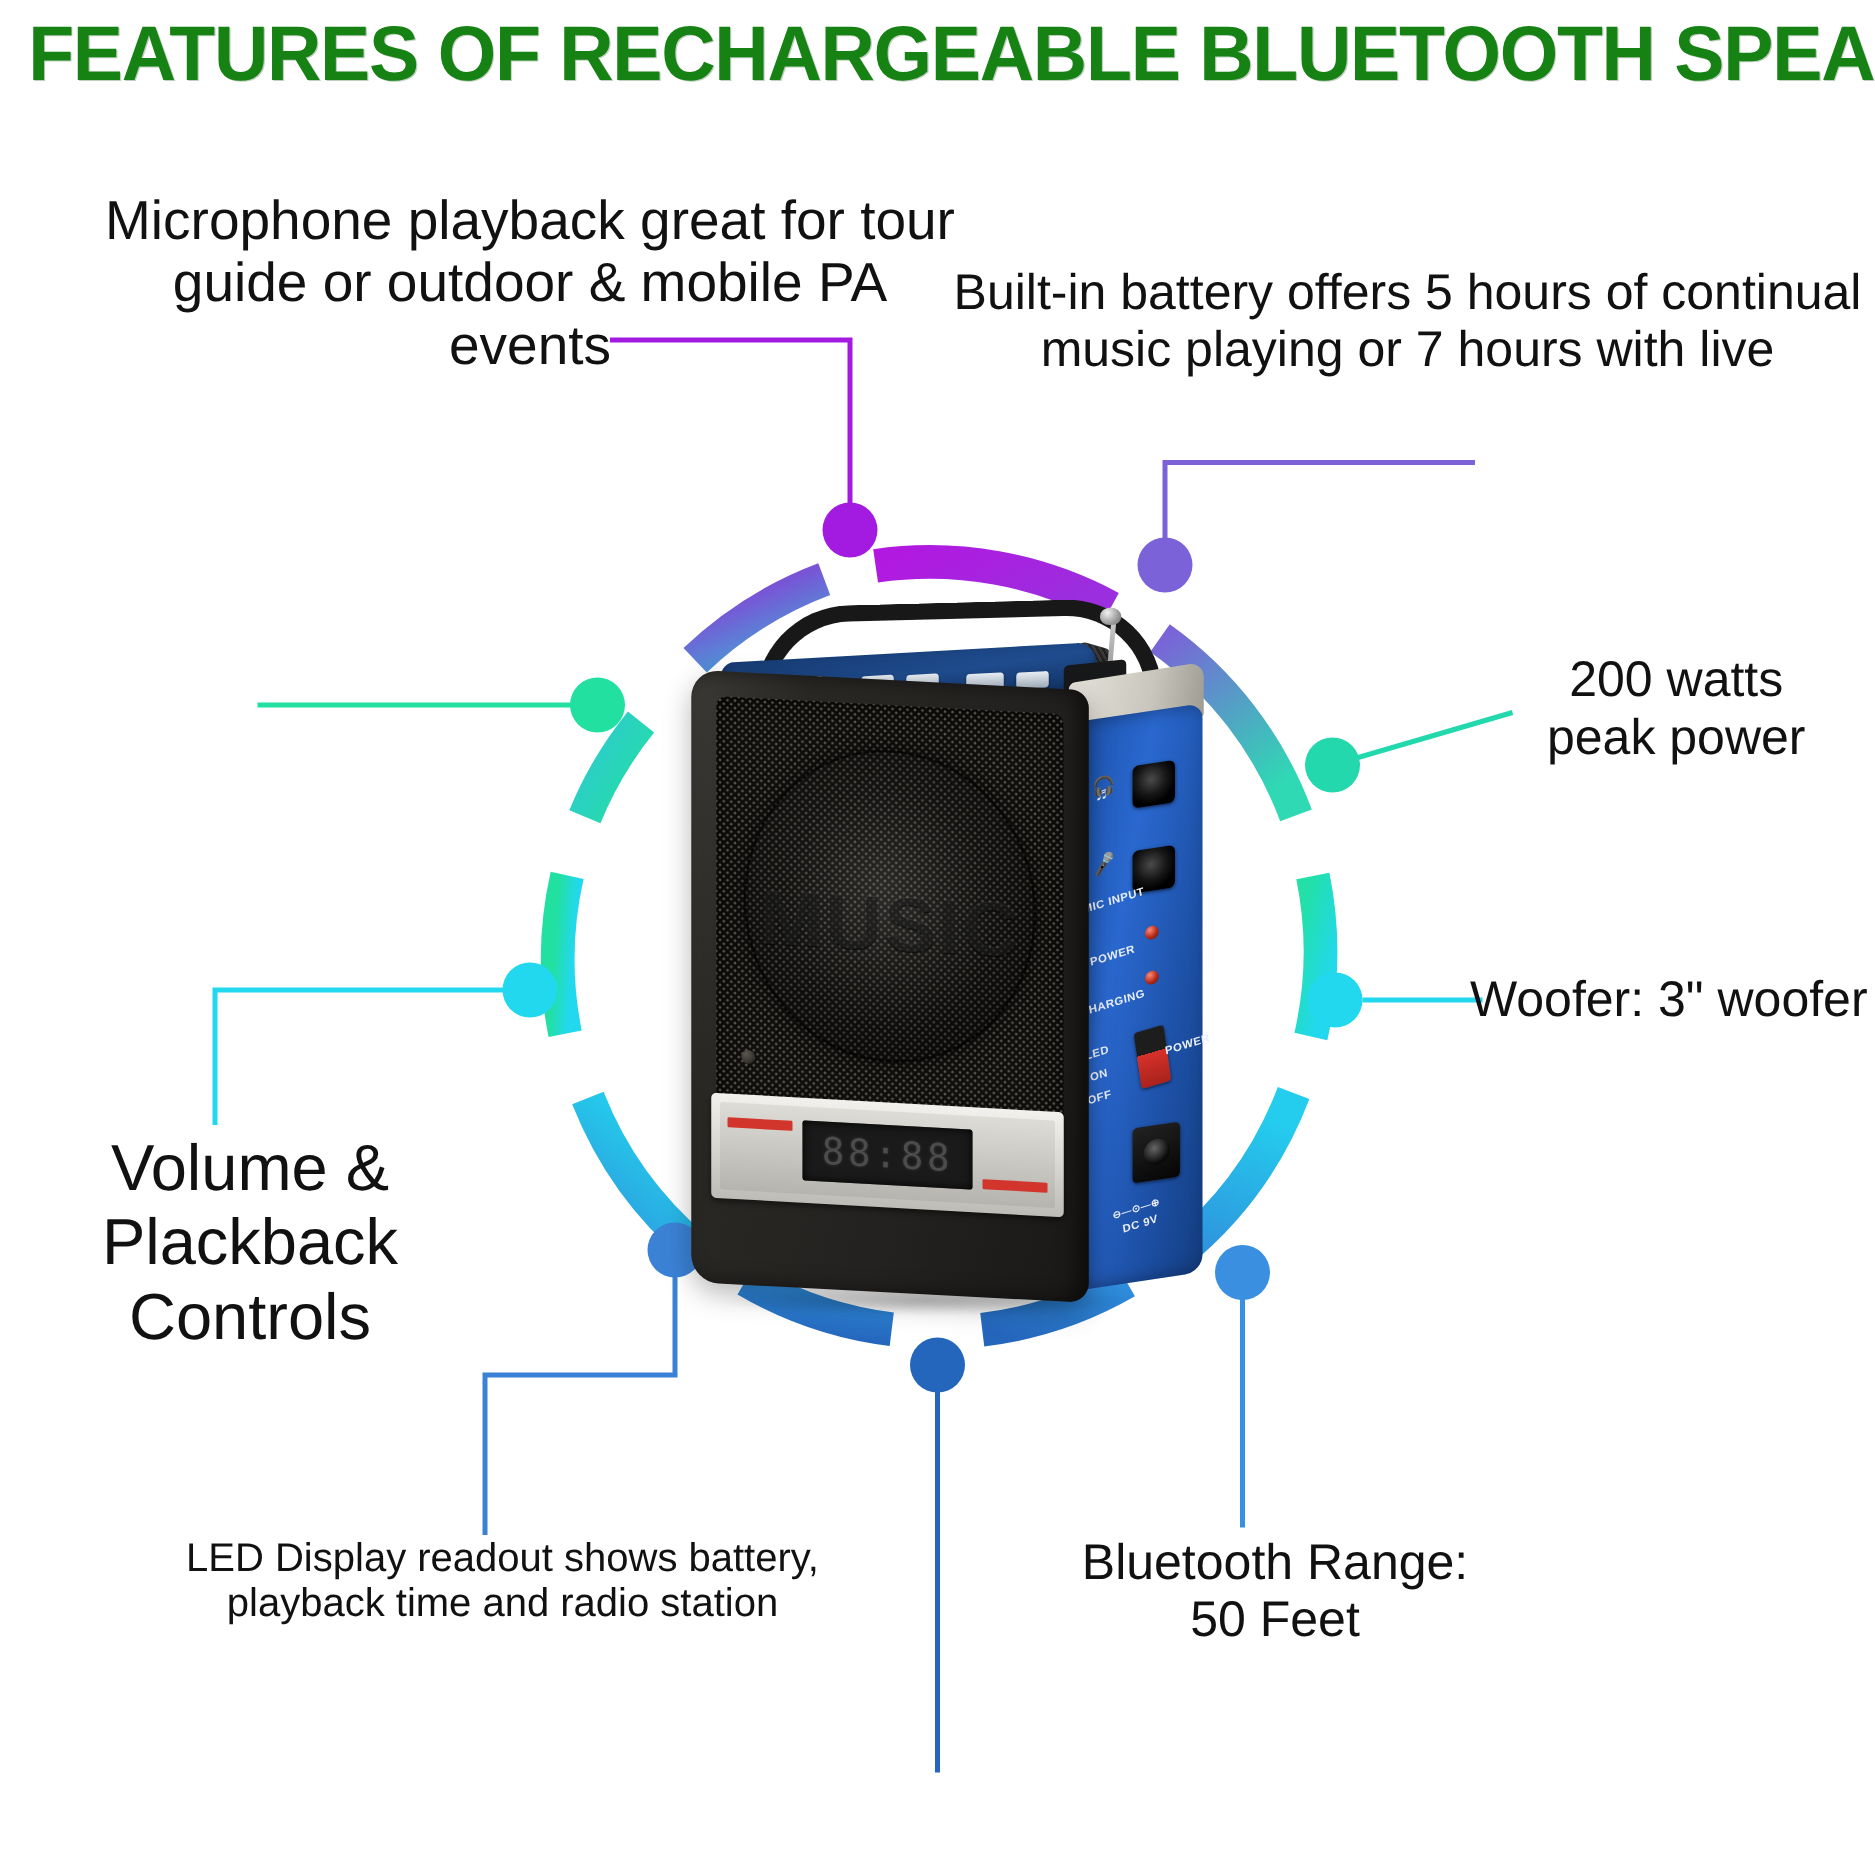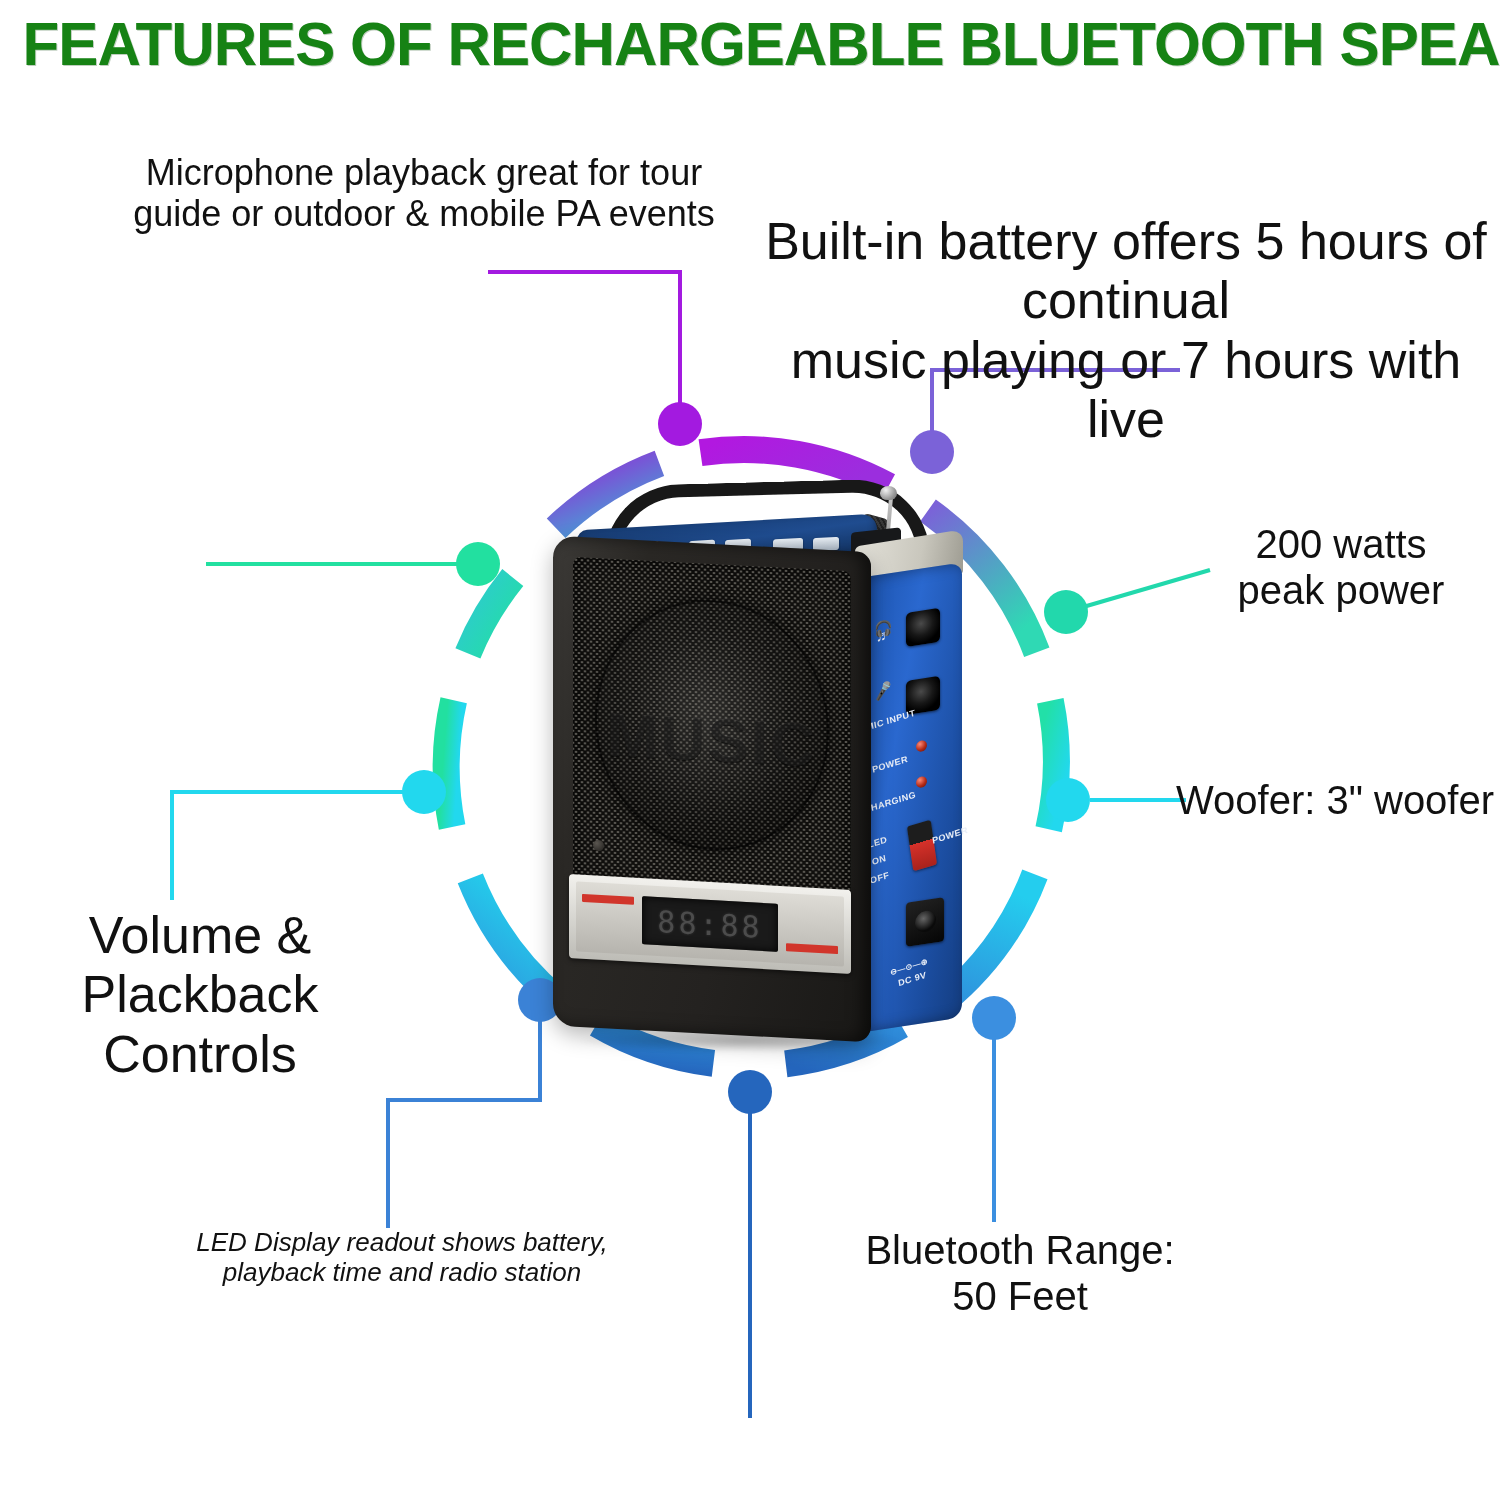--- a/index.html
+++ b/index.html
@@ -33,25 +33,25 @@
 
   
   .callout{
     position:absolute;
     font-family:"Liberation Sans", sans-serif;
     font-weight:400;
     color:#111111;
     line-height:1.14;
     white-space:pre-line;
   }
-  .c-mic     {left:84px;  top:152px;  width:680px; font-size:36px; text-align:center;}
-  .c-battery {left:752px; top:212px;  width:748px; font-size:52px; text-align:center;}
+  .c-mic     {left:84px;  top:152px;  width:680px; font-size:44px; text-align:center;}
+  .c-battery {left:752px; top:212px;  width:748px; font-size:40px; text-align:center;}
   .c-inputs  {left:0px;   top:600px;  width:420px; font-size:40px; text-align:left;}
   .c-volume  {left:0px;   top:906px;  width:400px; font-size:52px; text-align:center;}
-  .c-led     {left:72px;  top:1228px; width:660px; font-size:26px; text-align:center;font-style:italic;}
+  .c-led     {left:72px;  top:1228px; width:660px; font-size:32px; text-align:center;}
   .c-antenna {left:398px; top:1422px; width:720px; font-size:40px; text-align:center;}
   .c-bt      {left:852px; top:1228px; width:336px; font-size:40px; text-align:center;}
   .c-watts   {left:1182px;top:522px;  width:318px; font-size:40px; text-align:center;}
   .c-woofer  {left:1176px;top:778px;  width:324px; font-size:40px; text-align:left;}
 
   
   #product{position:absolute;left:535px;top:478px;width:430px;height:575px;}
 
   .strap{
     position:absolute;left:68px;top:4px;width:300px;height:64px;

